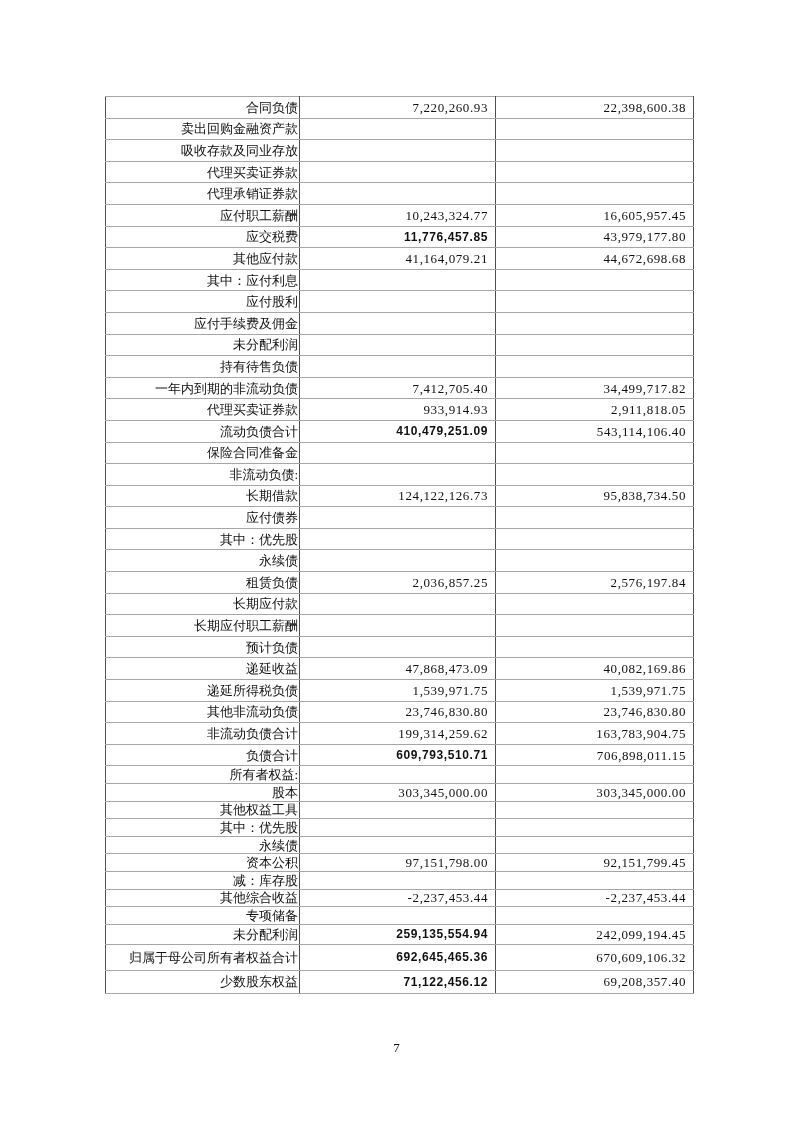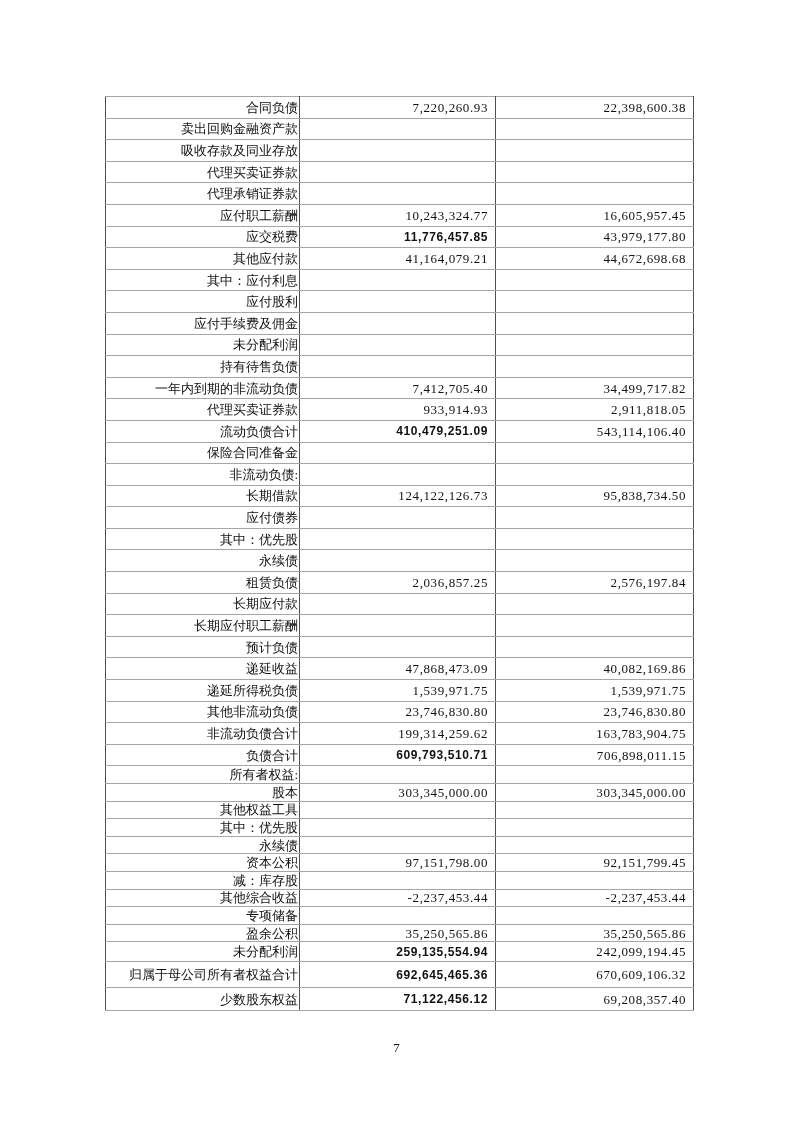--- a/index.html
+++ b/index.html
@@ -276,25 +276,20 @@
             <td class="label indent-1">其他综合收益</td>
             <td class="num">-2,237,453.44</td>
             <td class="num">-2,237,453.44</td>
           </tr>
           <tr class="sec-equity">
             <td class="label indent-1">专项储备</td>
             <td class="num"></td>
             <td class="num"></td>
           </tr>
           <tr class="sec-equity">
-            <td class="label indent-1">盈余公积</td>
-            <td class="num">35,250,565.86</td>
-            <td class="num">35,250,565.86</td>
-          </tr>
-          <tr class="sec-equity">
             <td class="label indent-1">未分配利润</td>
             <td class="num bold">259,135,554.94</td>
             <td class="num">242,099,194.45</td>
           </tr>
           <tr class="sec-equity">
             <td class="label indent-0">归属于母公司所有者权益合计</td>
             <td class="num bold">692,645,465.36</td>
             <td class="num">670,609,106.32</td>
           </tr>
           <tr class="sec-equity">

